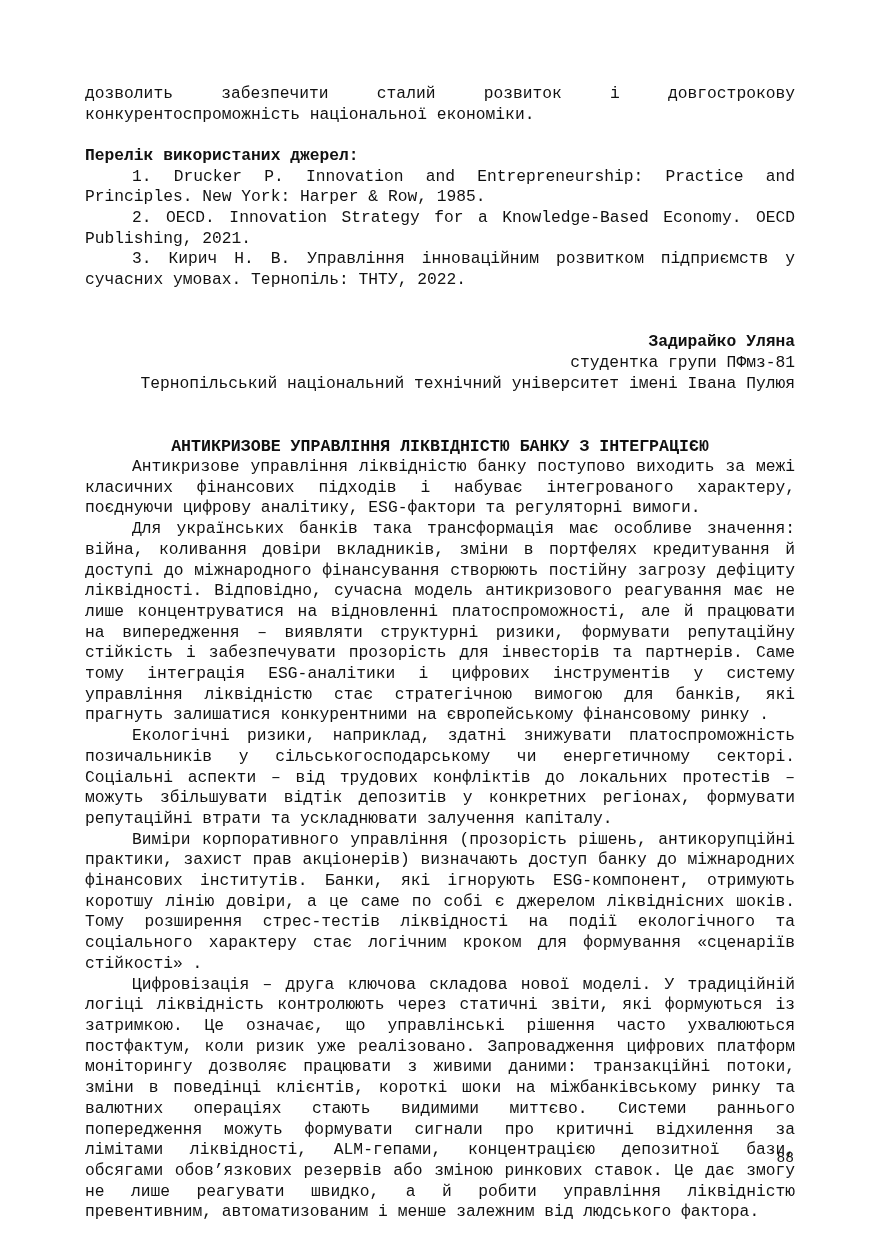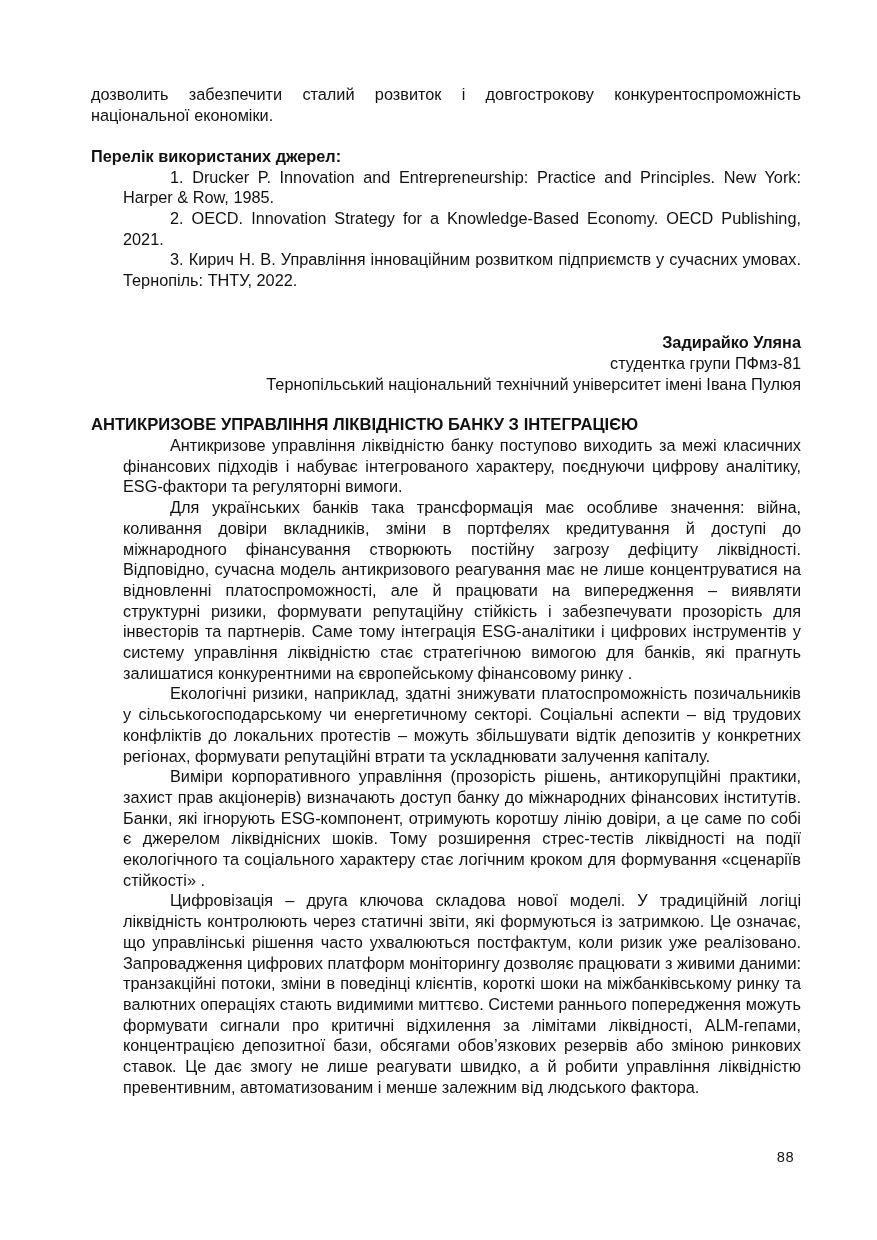--- a/index.html
+++ b/index.html
@@ -1,26 +1,26 @@
 <!DOCTYPE html>
 <html><head>
 <meta charset="utf-8">
 <style>
   html, body { margin: 0; padding: 0; background: #ffffff; }
   body { width: 877px; height: 1240px; position: relative; overflow: hidden; }
   .page {
-    position: absolute; left: 91px; top: 84px; width: 710px;
-    font-family: Liberation Sans, sans-serif; font-size: 16.3px; line-height: 20.7px; color: #111111;
+    position: absolute; left: 85px; top: 84px; width: 710px;
+    font-family: Liberation Mono, monospace; font-size: 16.3px; line-height: 20.7px; color: #111111;
   }
   p { margin: 0; text-align: justify; }
-  .indent { text-indent: 47px; margin-left: 32px; }
+  .indent { text-indent: 47px; }
   .center { }
   .right { text-align: right; }
   .bold { font-weight: bold; }
-  .title { font-weight: bold; text-align: left; font-size: 16.6px; line-height: 20px; }
+  .title { font-weight: bold; text-align: center; font-size: 16.6px; line-height: 20px; margin-top: 22px; }
   .gap-lg { height: 20.5px; }
   .gap-md { height: 20.7px; }
   .page-number {
     position: absolute; left: 770px; top: 1150px; width: 24px; text-align: right;
     font-family: Liberation Mono, monospace; font-size: 14.5px; color: #111111;
   }
 </style>
 </head>
 <body>
 

